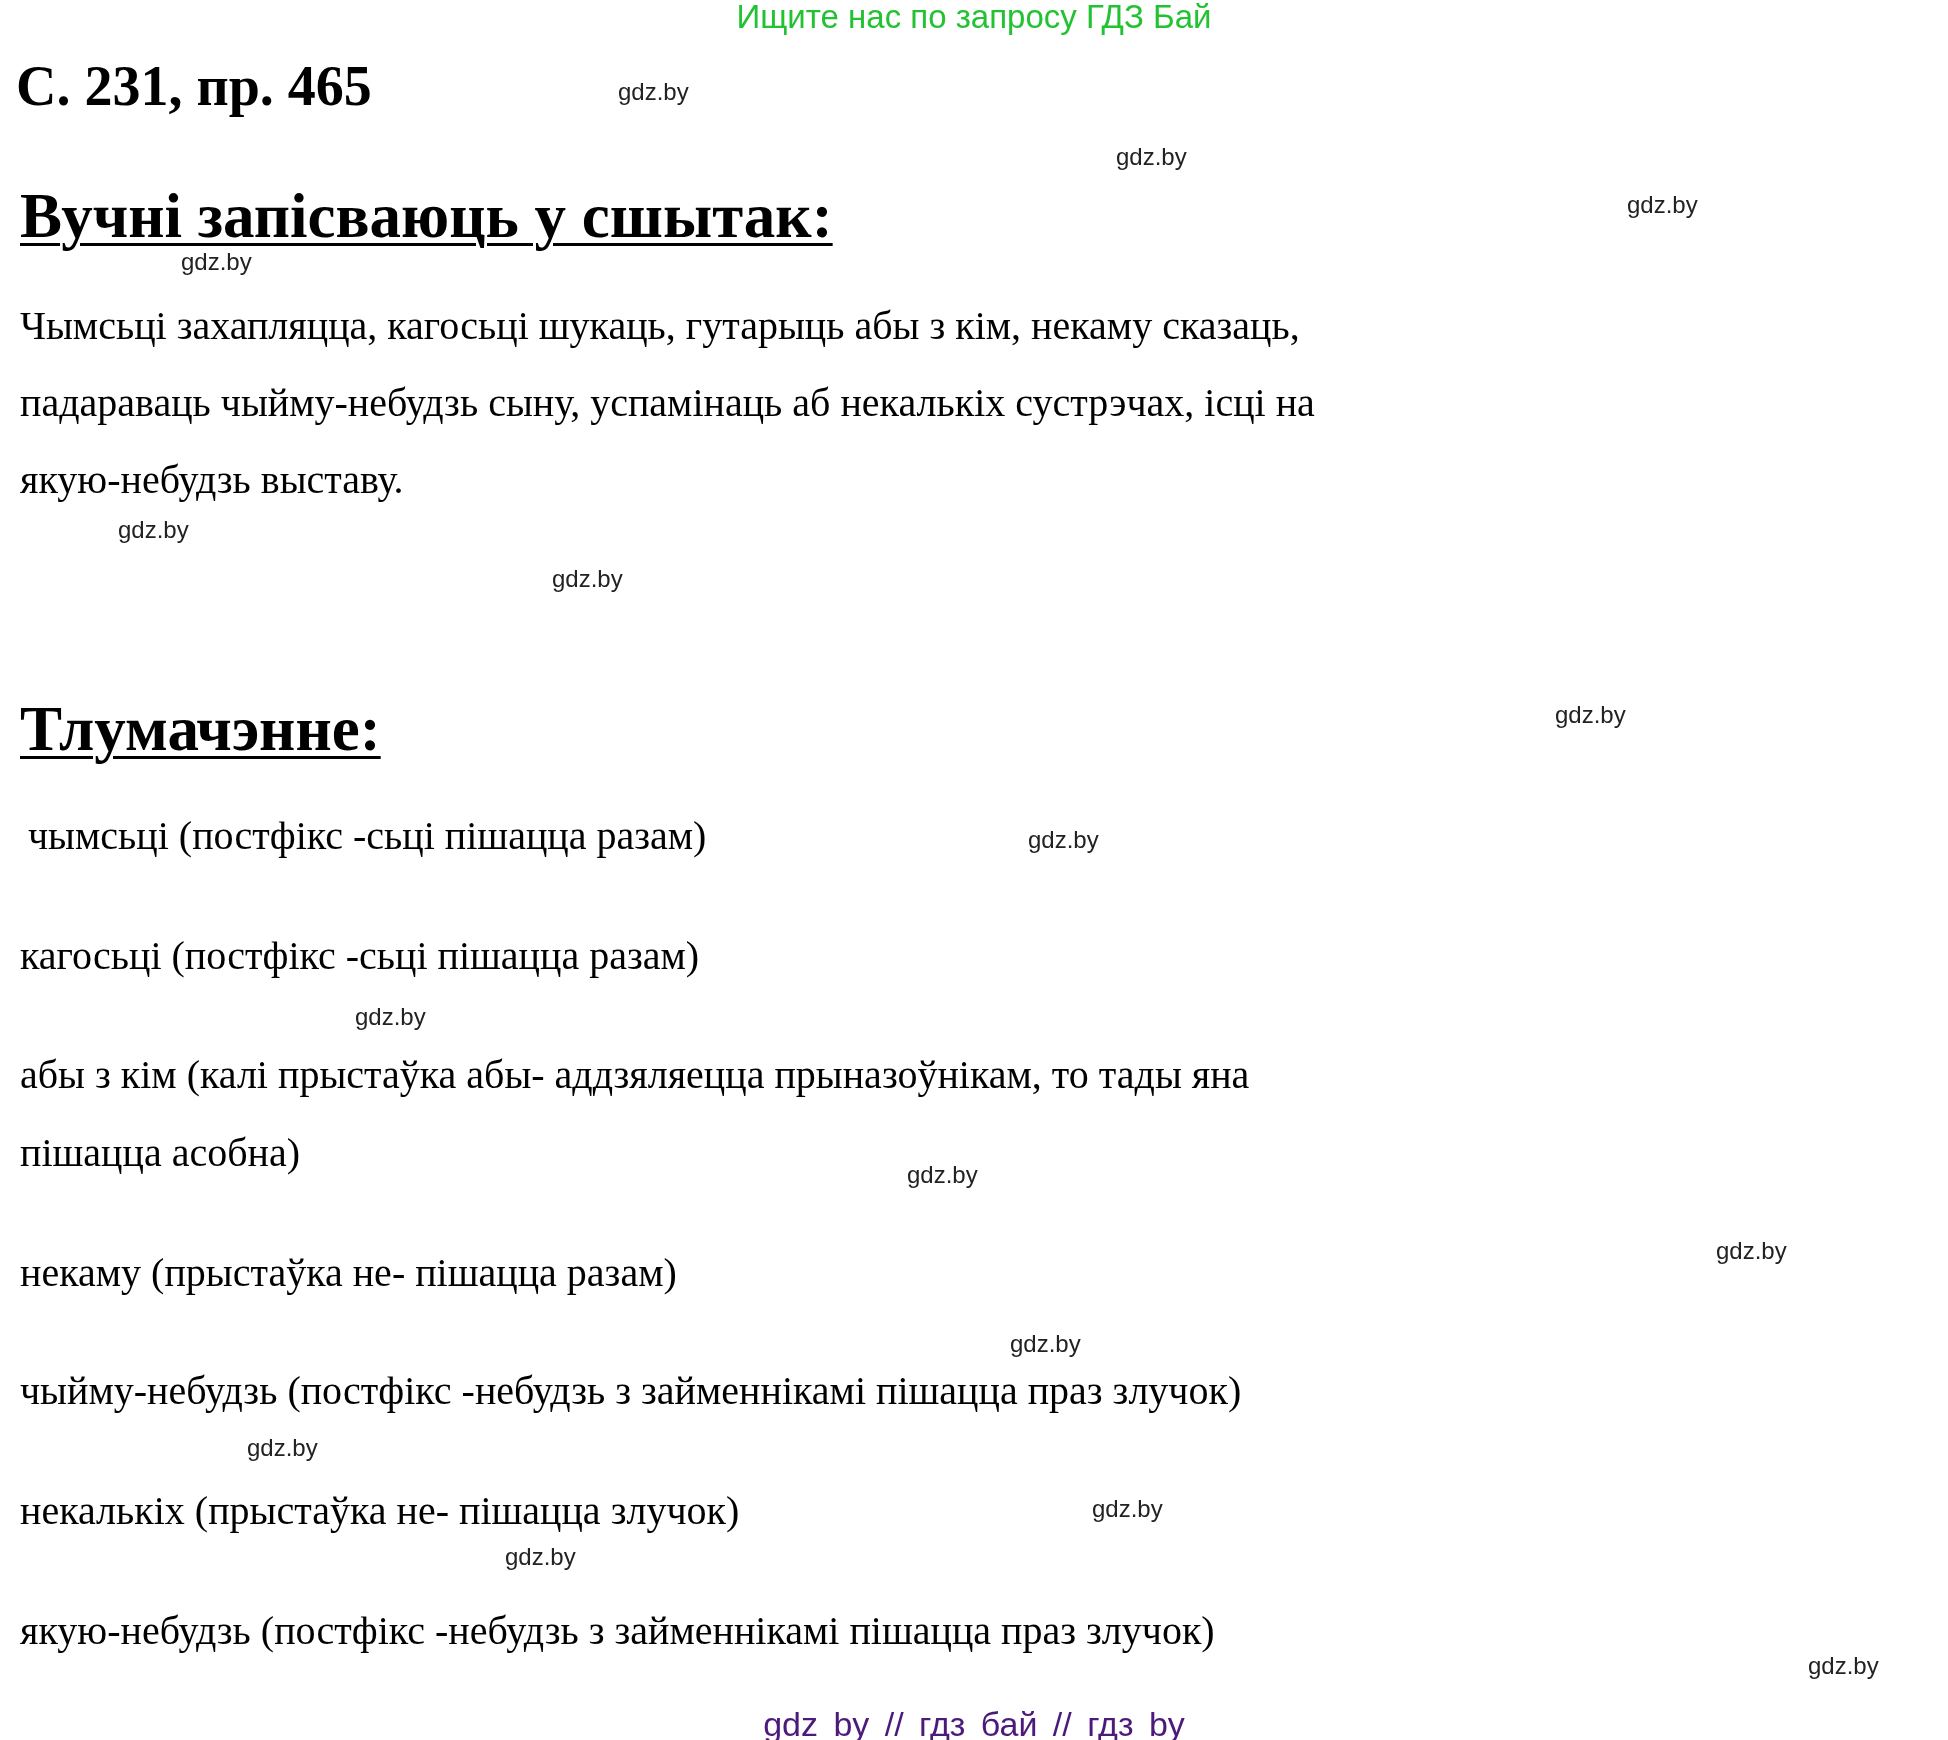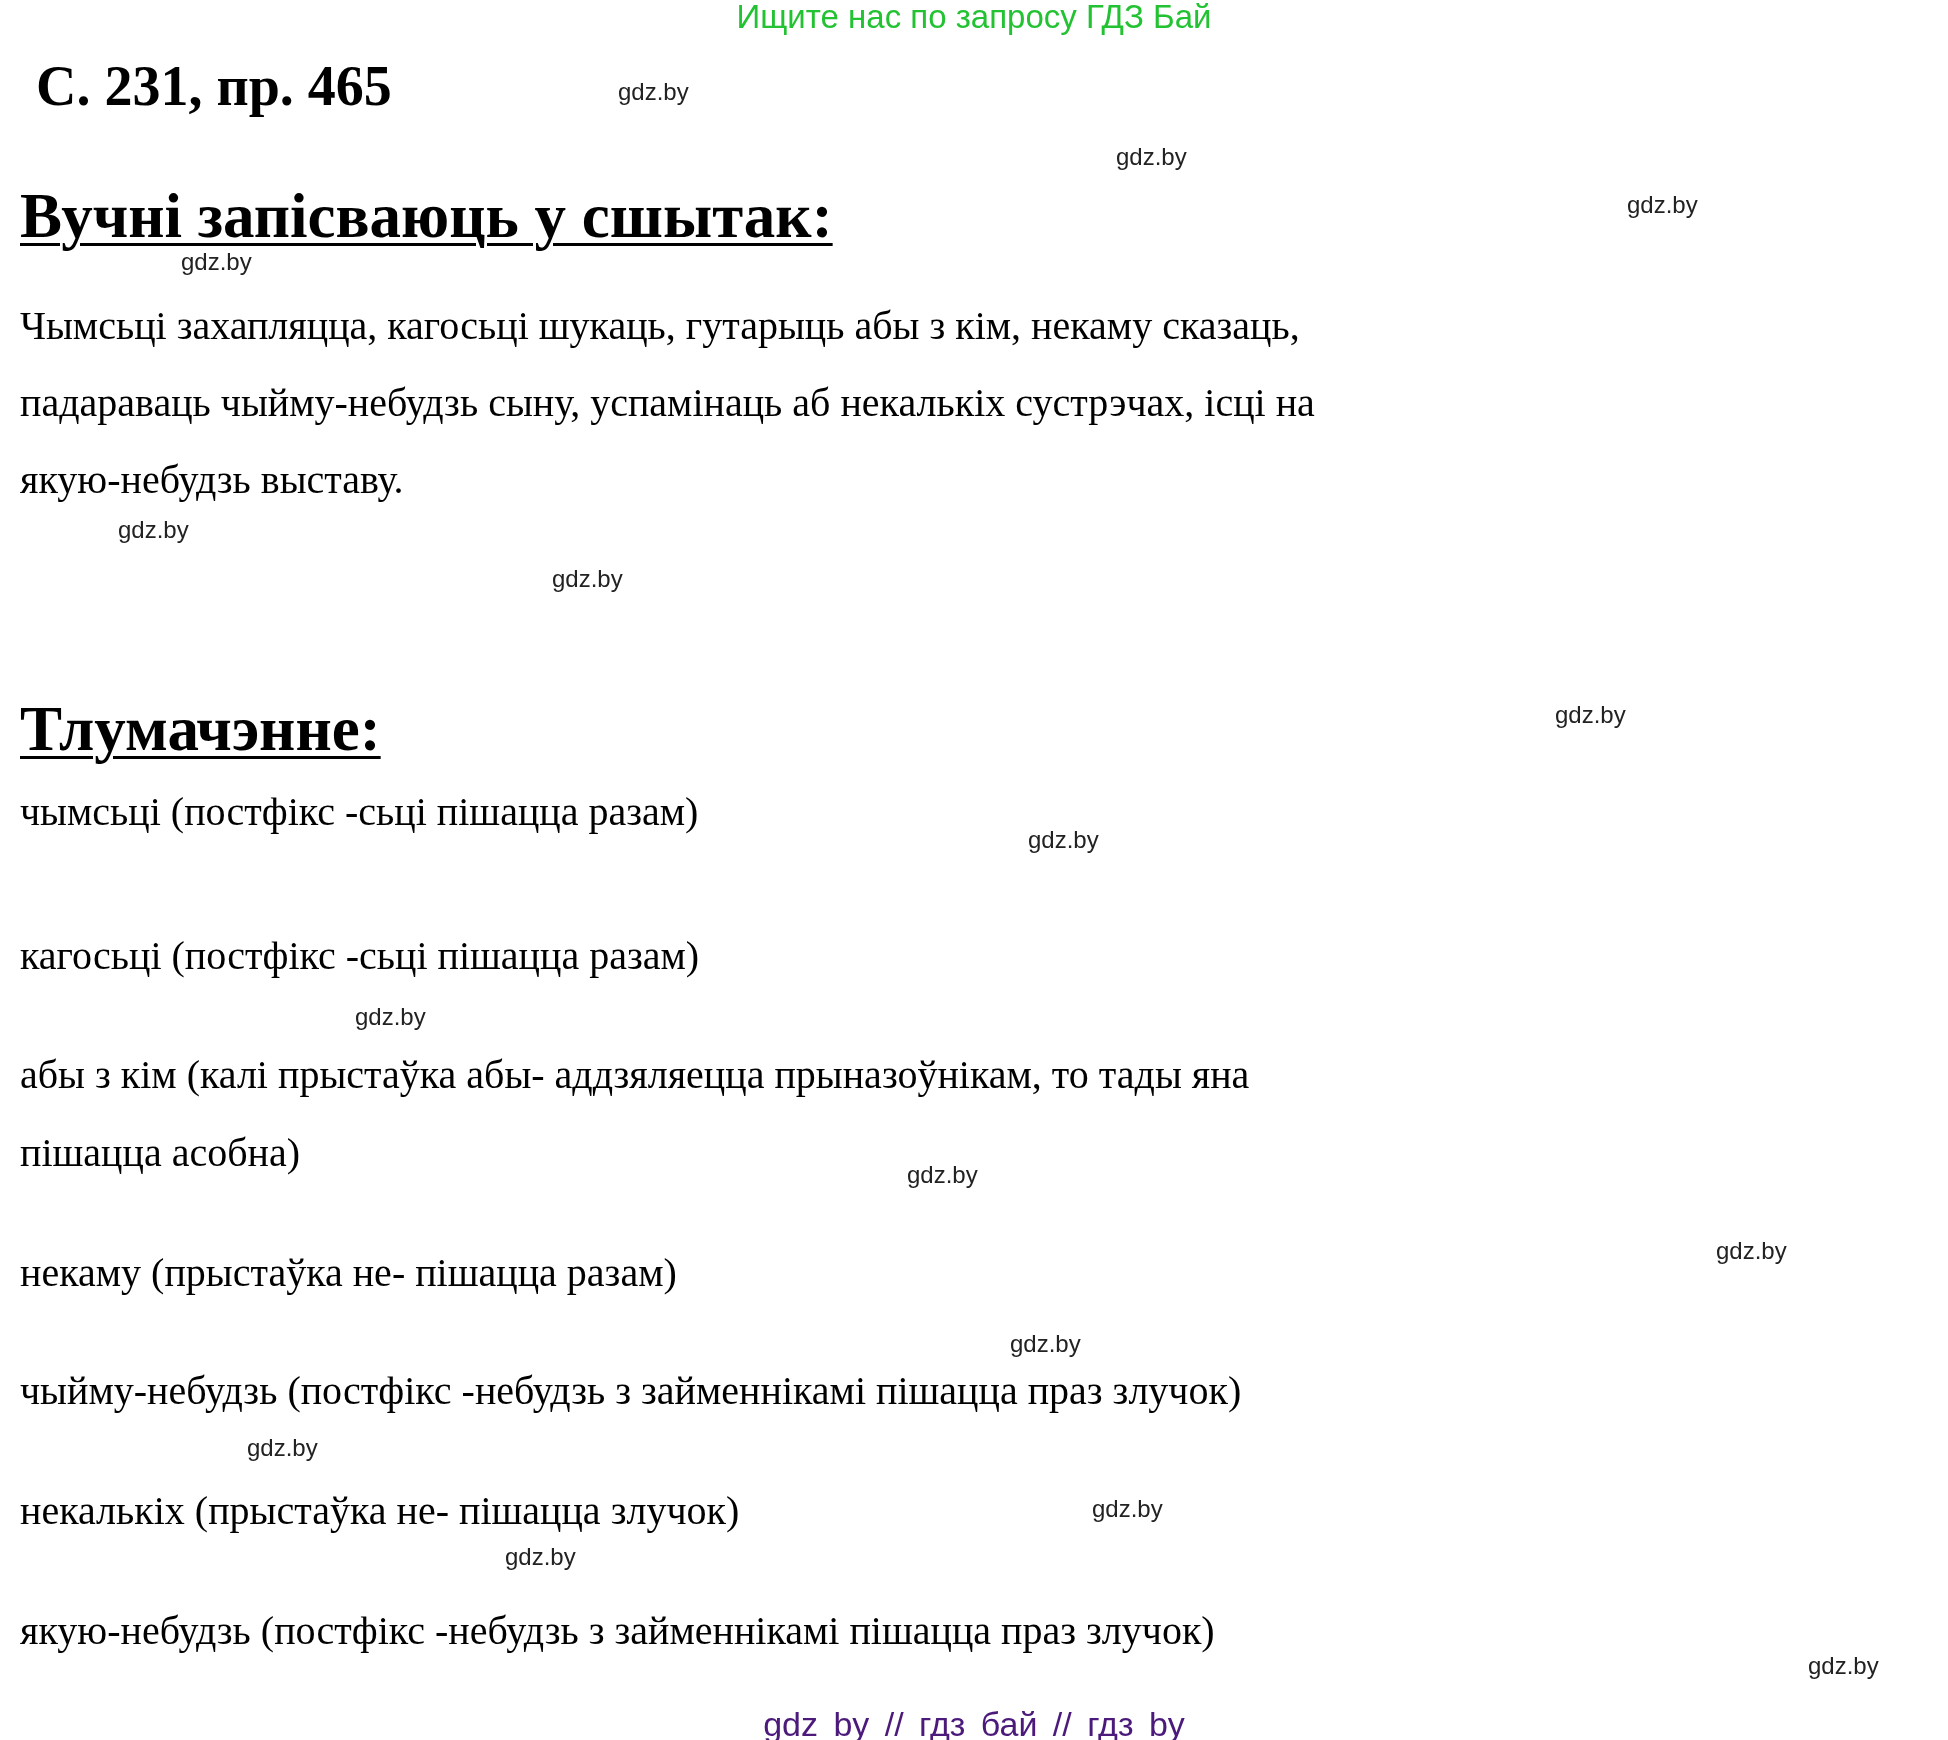--- a/index.html
+++ b/index.html
@@ -1,40 +1,40 @@
 <!DOCTYPE html>
 <html><head>
 <meta charset="utf-8">
 <style>
   html, body { margin:0; padding:0; background:#ffffff; }
   body { width:1948px; height:1740px; position:relative; overflow:hidden; }
   .abs { position:absolute; white-space:nowrap; }
   .banner { font-family:"Liberation Sans", sans-serif; font-size:33px; color:#22c232; left:0; width:1948px; text-align:center; top:-2px; }
-  .title { font-family:"Liberation Serif", serif; font-weight:bold; font-size:56px; color:#000; left:36px; top:54px;text-align:center; }
+  .title { font-family:"Liberation Serif", serif; font-weight:bold; font-size:56px; color:#000; left:16px; top:54px;text-align:center; }
   .heading { font-family:"Liberation Serif", serif; font-weight:bold; font-size:63px; color:#000; left:20px; text-decoration:underline; text-decoration-thickness:3px; text-underline-offset:6px; }
   .body-line { font-family:"Liberation Serif", serif; font-size:40px; color:#000; left:20px; }
   .wm { font-family:"Liberation Sans", sans-serif; font-size:24px; color:#222; }
   .footer { font-family:"Liberation Sans", sans-serif; font-size:34px; color:#4b1a7a; left:0; width:1948px; text-align:center; top:1705px; word-spacing:6px; }
 </style>
 </head>
 <body>
 
 <div class="abs banner">Ищите нас по запросу ГДЗ Бай</div>
 
 <div class="abs title">С. 231, пр. 465</div>
 
 <div class="abs heading" style="top:180px;">Вучні запісваюць у сшытак:</div>
 
 <div class="abs body-line" style="top:302px;">Чымсьці захапляцца, кагосьці шукаць, гутарыць абы з кім, некаму сказаць,</div>
 <div class="abs body-line" style="top:379px;">падараваць чыйму-небудзь сыну, успамінаць аб некалькіх сустрэчах, ісці на</div>
 <div class="abs body-line" style="top:456px;">якую-небудзь выставу.</div>
 
 <div class="abs heading" style="top:693px;">Тлумачэнне:</div>
 
-<div class="abs body-line" style="top:788px;">чымсьці (постфікс -сьці пішацца разам)</div>
+<div class="abs body-line" style="top:812px;margin-left:8px;">чымсьці (постфікс -сьці пішацца разам)</div>
 <div class="abs body-line" style="top:932px;">кагосьці (постфікс -сьці пішацца разам)</div>
 <div class="abs body-line" style="top:1051px;">абы з кім (калі прыстаўка абы- аддзяляецца прыназоўнікам, то тады яна</div>
 <div class="abs body-line" style="top:1129px;">пішацца асобна)</div>
 <div class="abs body-line" style="top:1249px;">некаму (прыстаўка не- пішацца разам)</div>
 <div class="abs body-line" style="top:1367px;">чыйму-небудзь (постфікс -небудзь з займеннікамі пішацца праз злучок)</div>
 <div class="abs body-line" style="top:1487px;">некалькіх (прыстаўка не- пішацца злучок)</div>
 <div class="abs body-line" style="top:1607px;">якую-небудзь (постфікс -небудзь з займеннікамі пішацца праз злучок)</div>
 
 <div class="abs wm" style="left:618px;top:78px;">gdz.by</div>
 <div class="abs wm" style="left:1116px;top:143px;">gdz.by</div>

